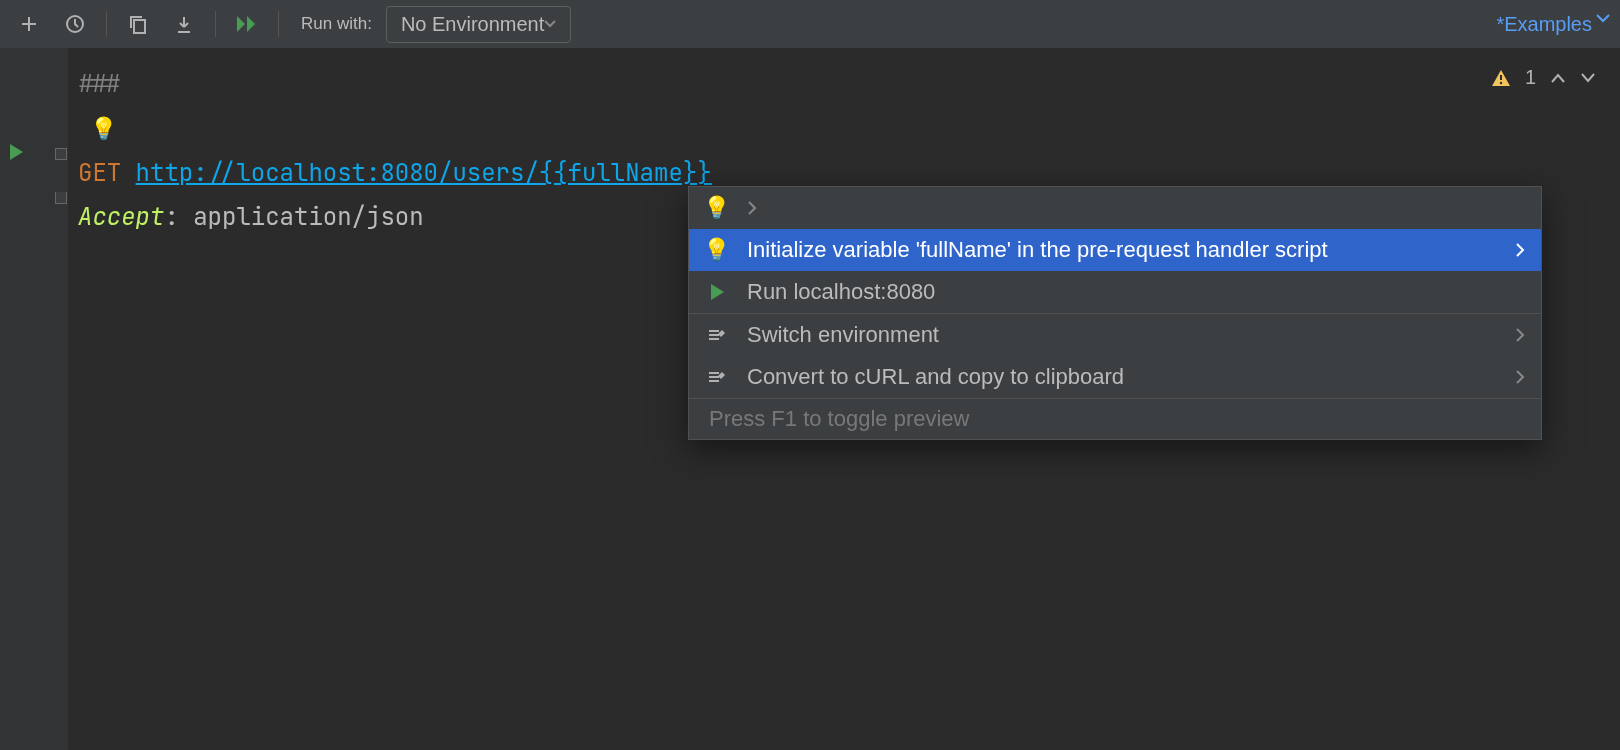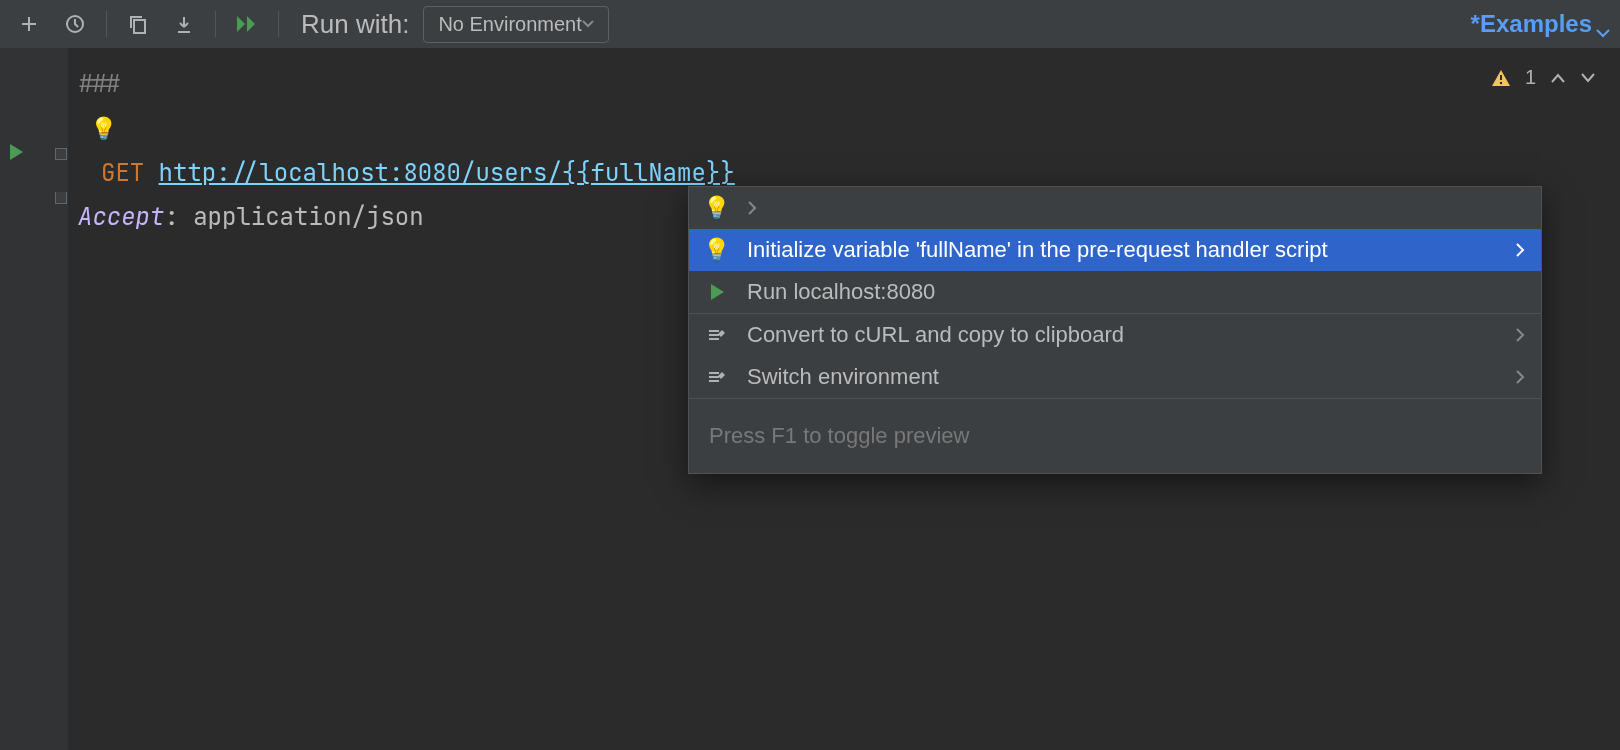--- a/index.html
+++ b/index.html
@@ -30,42 +30,42 @@
   color: #afb1b3;
 }
 .toolbar-sep {
   width: 1px;
   height: 26px;
   background: #555;
   margin: 0 4px;
 }
 .run-with-label {
   color: #bbbbbb;
-  font-size: 26px;
+  font-size: 17px;
   margin-left: 10px;
 }
 .env-select {
   display: flex;
   align-items: center;
   gap: 0;
   border: 1px solid #5e6060;
   border-radius: 4px;
   padding: 6px 14px;
   font-size: 20px;
   color: #bbbbbb;
   cursor: pointer;
   margin-left: 6px;
 }
 .spacer { flex: 1; }
 .file-tab {
   color: #589df6;
-  font-weight: bold;
-  font-size: 24px;
-  display: flex;
-  align-items: flex-end;
+  font-weight: normal;
+  font-size: 20px;
+  display: flex;
+  align-items: flex-start;
   gap: 4px;
   cursor: pointer;
 }
 .editor {
   position: relative;
   display: flex;
   height: calc(100% - 48px);
 }
 .gutter {
   width: 68px;
@@ -92,24 +92,24 @@
 .code-area {
   flex: 1;
   padding: 14px 10px;
   font-family: "JetBrains Mono", "Consolas", monospace;
   font-size: 24px;
   line-height: 44px;
   position: relative;
 }
 .code-line { white-space: pre; }
 .c-comment { color: #808080; }
-.c-method { color: #cc7832; margin-left: 23px; }
-.c-url { color: #7dd3fc; text-decoration: underline; }
+.c-method { color: #cc7832; }
+.c-url { color: #0ea5e9; text-decoration: underline; }
 .c-var { text-decoration: underline; }
-.c-header { color: #c4b5fd; font-style: italic; }
+.c-header { color: #bef264; font-style: italic; }
 .c-val { color: #bbbbbb; }
 .bulb-inline {
   display: inline-block;
   color: #f0a732;
   margin-left: 12px;
   font-size: 22px;
 }
 .inspection {
   position: absolute;
   top: 66px;
@@ -149,21 +149,21 @@
   justify-content: center;
 }
 .popup-item .label { flex: 1; }
 .popup-item .chev { color: #888; }
 .popup-item.selected .chev { color: #fff; }
 .popup-sep {
   height: 1px;
   background: #515151;
 }
 .popup-footer {
-  padding: 24px 20px;
+  padding: 7px 20px;
   color: #787878;
   border-top: 1px solid #515151;
   background: #3c3f41;
 }
 .bulb-ic { color: #f0a732; }
 .play-ic { color: #499c54; }
 .pencil-ic { color: #afb1b3; }
 svg { display: block; }
 </style>
 </head>
@@ -293,37 +293,37 @@
   <div id="popup-group-2">
       <div class="popup-item">
         <span class="icon-slot">
           <span class="pencil-ic">
             <svg width="20" height="16" viewBox="0 0 20 16">
               <path d="M2 4h10M2 8h10M2 12h10" stroke="currentColor" stroke-width="2"></path>
               <path d="M15 3l3 3-4 4-3-3z" fill="currentColor"></path>
             </svg>
           </span>
         </span>
-        <span class="label">Convert to cURL and copy to clipboard</span>
+        <span class="label">Switch environment</span>
         <span class="chev">
           <svg width="10" height="16" viewBox="0 0 10 16">
             <path d="M2 2l6 6-6 6" stroke="currentColor" stroke-width="2" fill="none"></path>
           </svg>
         </span>
       </div>
       <div class="popup-item">
         <span class="icon-slot">
           <span class="pencil-ic">
             <svg width="20" height="16" viewBox="0 0 20 16">
               <path d="M2 4h10M2 8h10M2 12h10" stroke="currentColor" stroke-width="2"></path>
               <path d="M15 3l3 3-4 4-3-3z" fill="currentColor"></path>
             </svg>
           </span>
         </span>
-        <span class="label">Switch environment</span>
+        <span class="label">Convert to cURL and copy to clipboard</span>
         <span class="chev">
           <svg width="10" height="16" viewBox="0 0 10 16">
             <path d="M2 2l6 6-6 6" stroke="currentColor" stroke-width="2" fill="none"></path>
           </svg>
         </span>
       </div>
     </div>
   <div class="popup-footer">Press F1 to toggle preview</div>
 </div>
 

